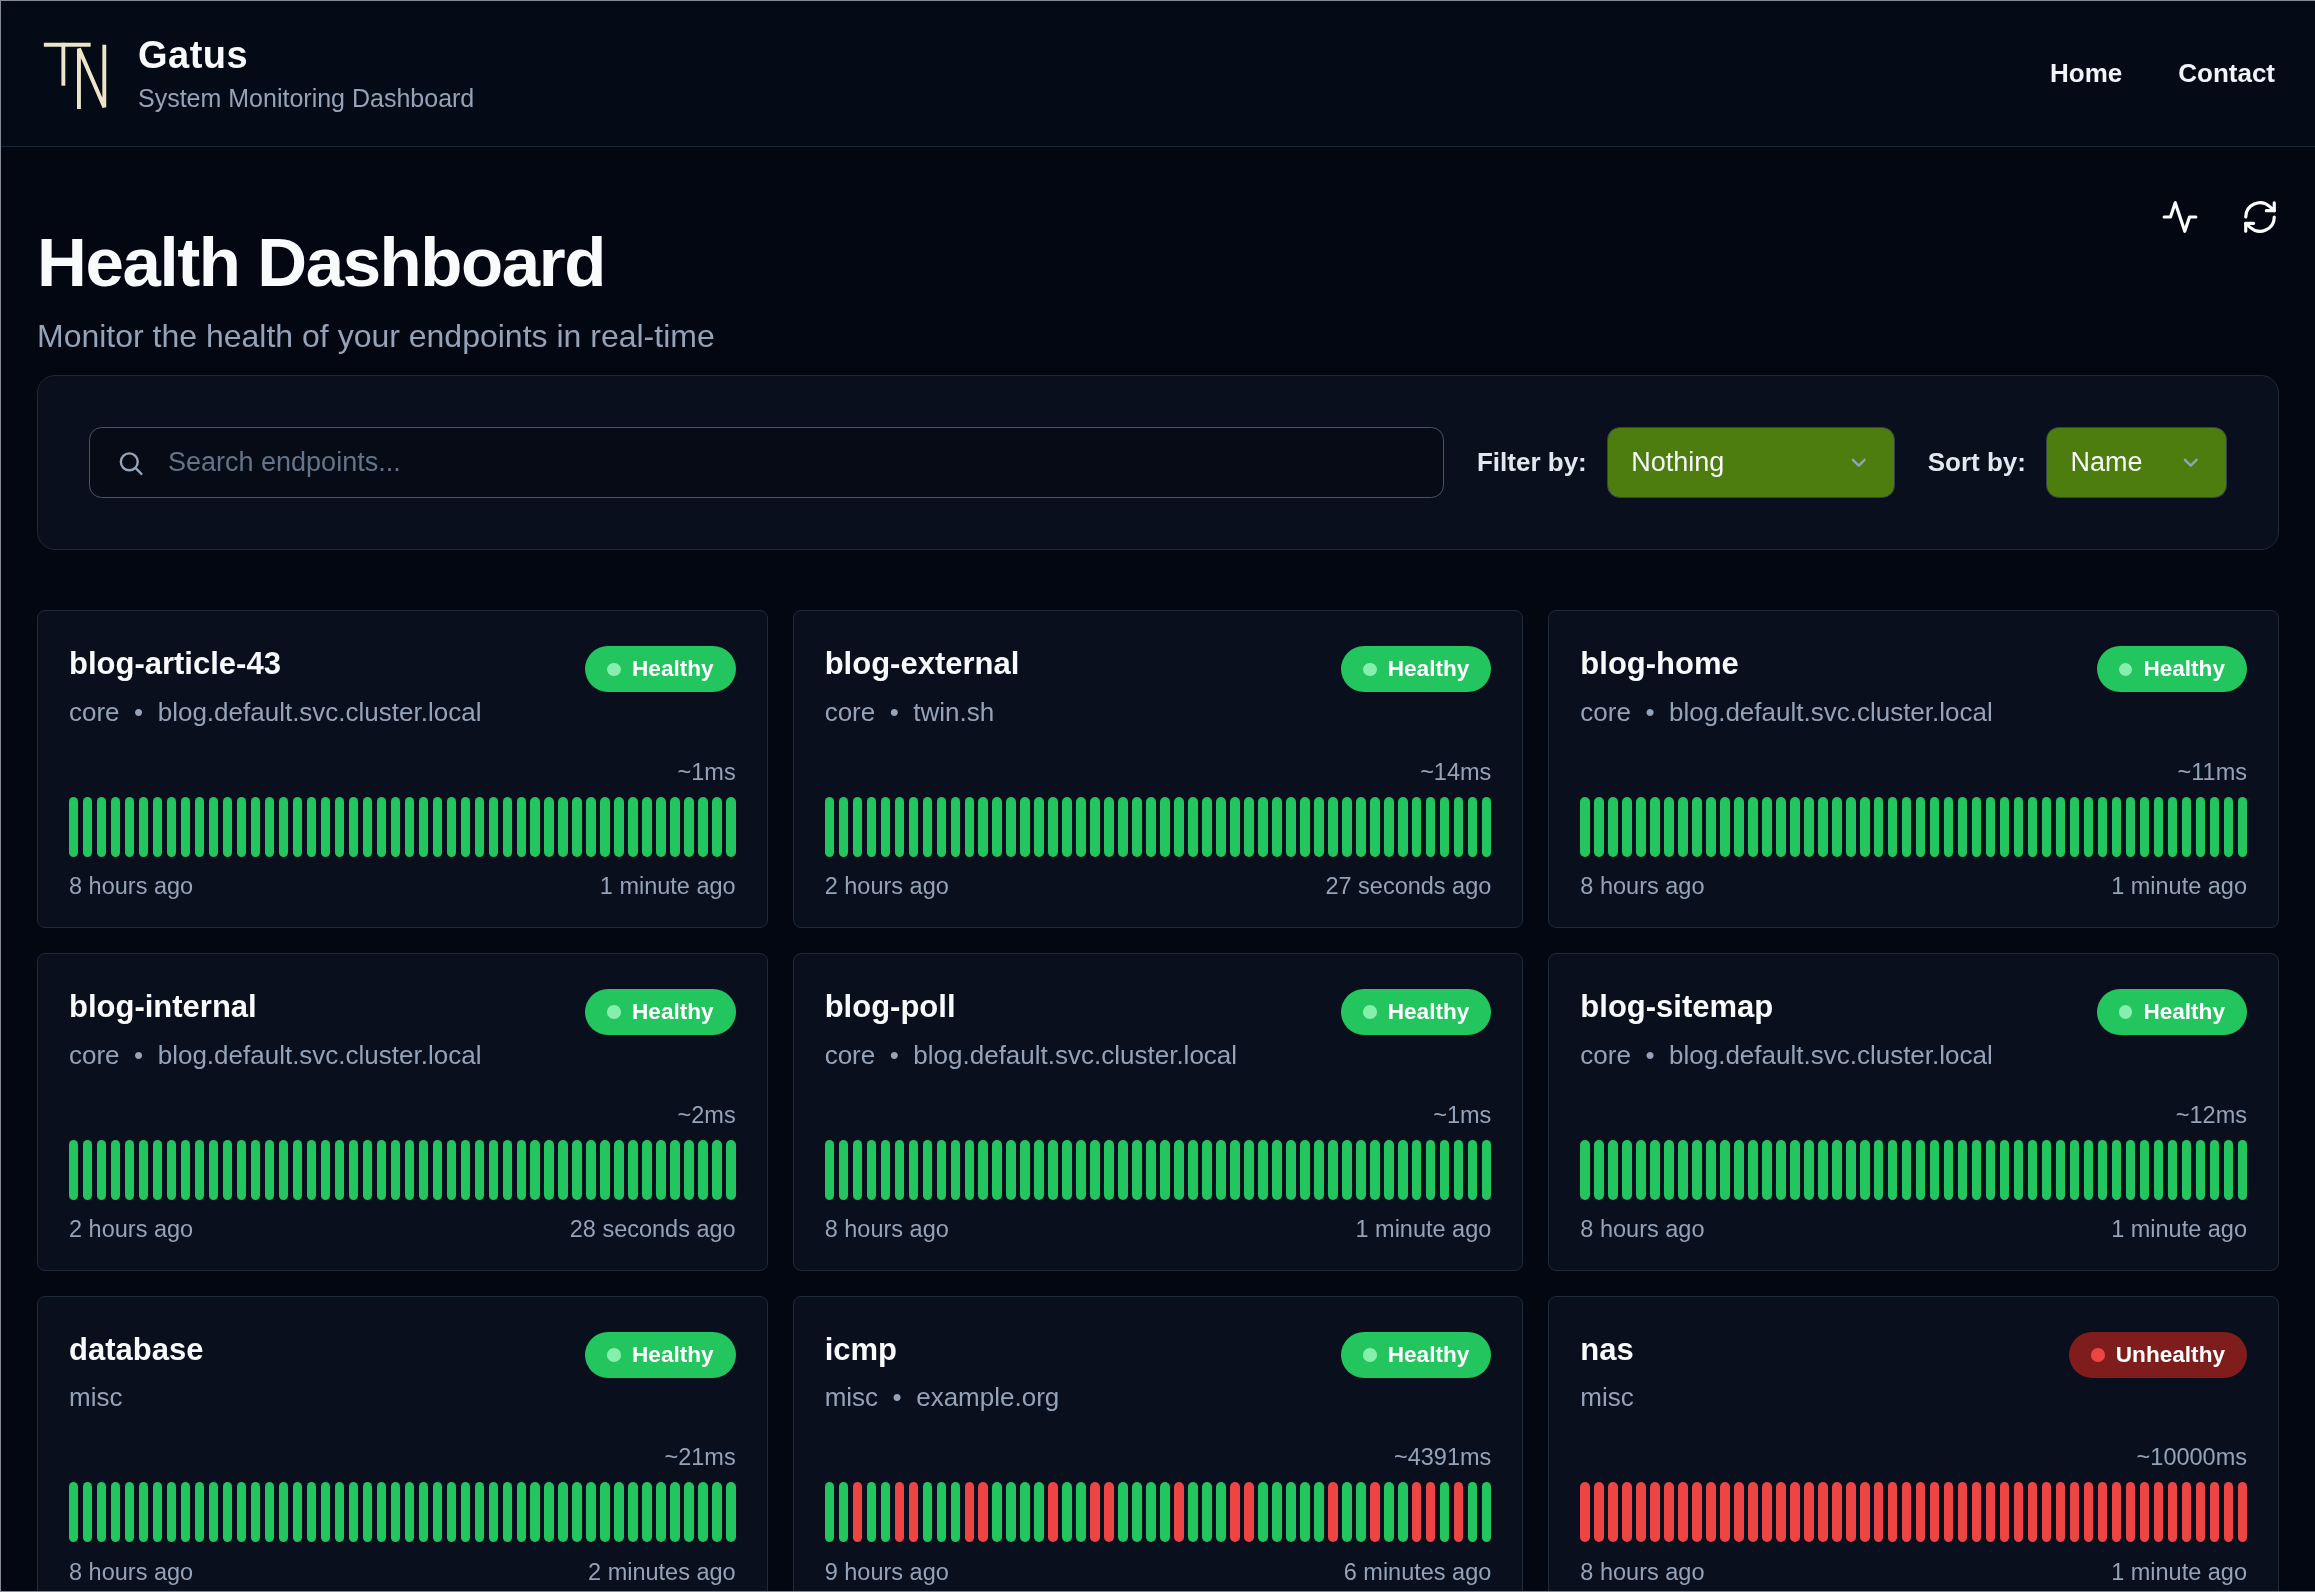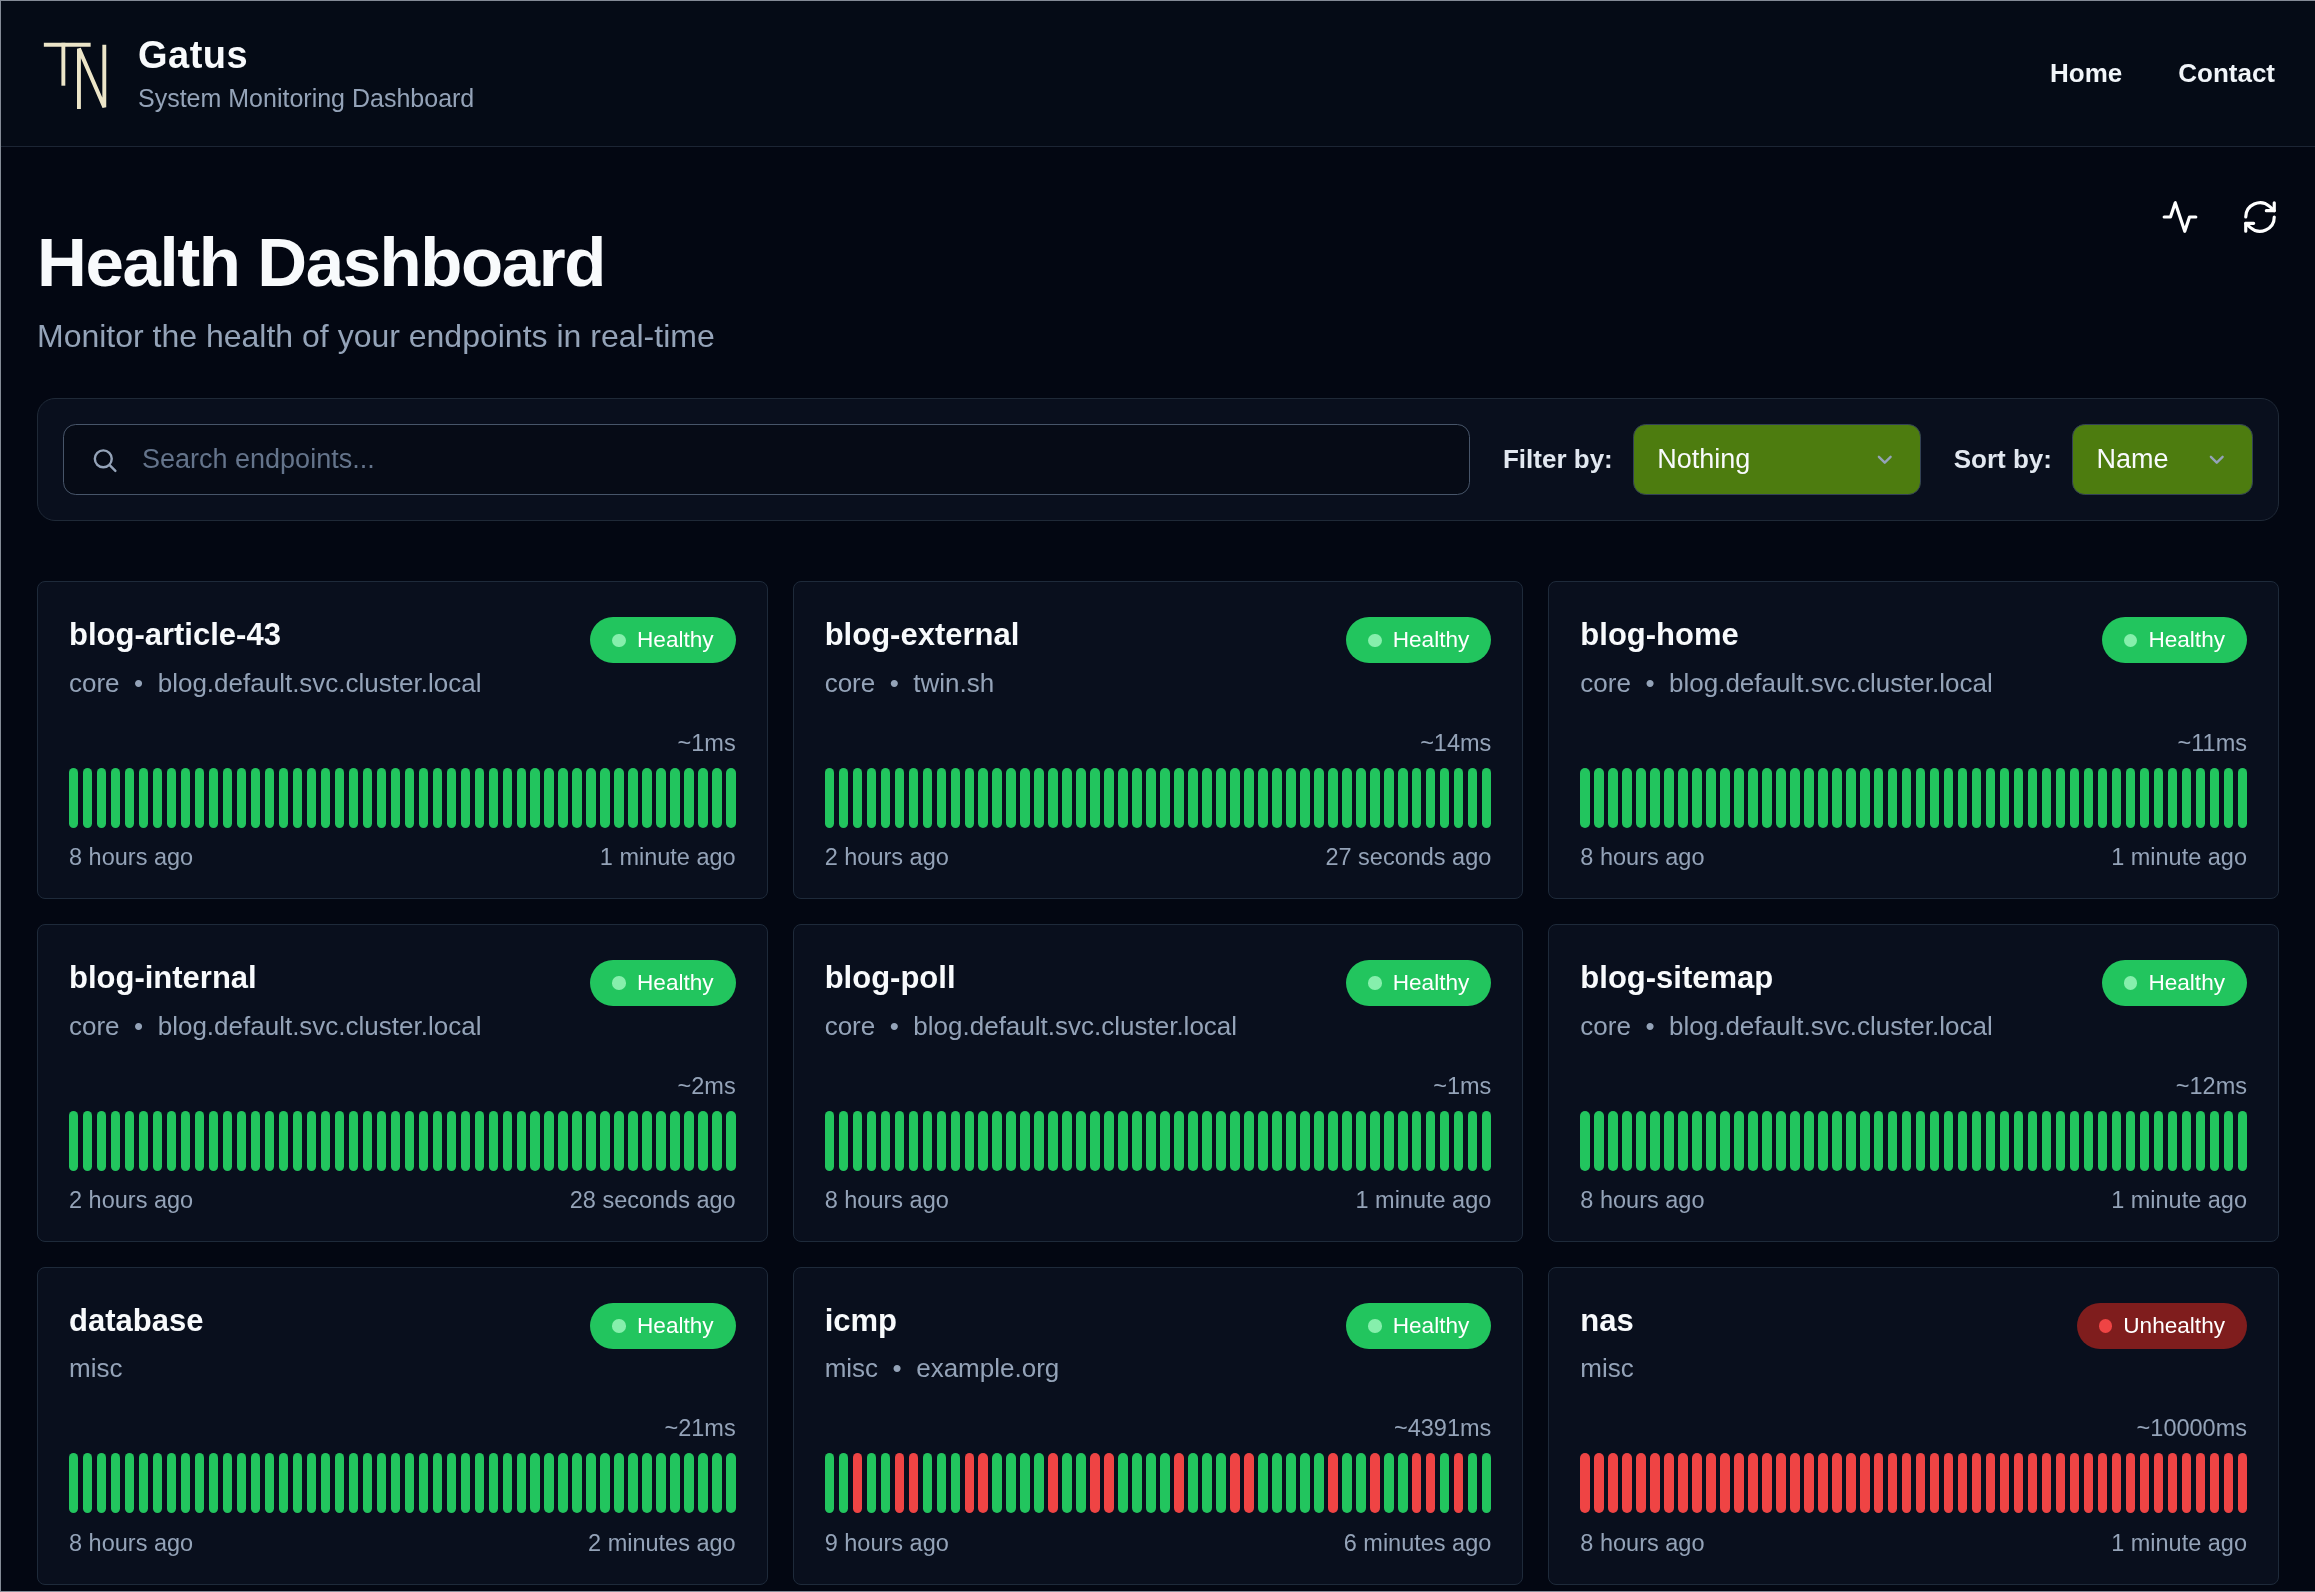--- a/index.html
+++ b/index.html
@@ -33,25 +33,25 @@
   main { padding: 0 36px; }
   .page-head { margin-top: 76px; display: flex; justify-content: space-between; align-items: flex-start; }
   h1 { font-size: 69px; font-weight: 800; letter-spacing: -1.4px; }
   .page-subtitle { font-size: 32px; color: #94a3b8; margin-top: 16.3px; }
   .head-icons { display: flex; gap: 42px; align-items: center; margin-top: -25px; }
   .head-icon { width: 38px; height: 38px; cursor: pointer; }
   .head-icon svg { width: 100%; height: 100%; stroke: #ffffff; fill: none; stroke-width: 2; stroke-linecap: round; stroke-linejoin: round; }
 
   
   .toolbar {
-    margin-top: 43px;
+    margin-top: 20px;
     background: #090f1d;
     border: 0.9px solid #1f2937;
     border-radius: 18px;
-    padding: 25px;
+    padding: 51px;
     display: flex;
     align-items: center;
     gap: 33px;
   }
   .search-box { flex: 1; position: relative; }
   .search-box svg {
     position: absolute; left: 27px; top: 50%; transform: translateY(-50%);
     width: 29px; height: 29px; stroke: #94a3b8; fill: none; stroke-width: 2; stroke-linecap: round;
   }
   .search-box input {
@@ -101,21 +101,21 @@
     flex-direction: column;
     cursor: pointer;
   }
   .card-top { display: flex; justify-content: space-between; align-items: flex-start; }
   .card-title { font-size: 31px; font-weight: 700; }
   .card-meta { margin-top: 14.5px; display: flex; align-items: center; gap: 14.5px; font-size: 26px; color: #94a3b8; }
   .badge {
     display: inline-flex; align-items: center; gap: 11px;
     border-radius: 904px;
     padding: 10px 22px;
-    font-size: 22.6px; font-weight: 400; color: #ffffff;
+    font-size: 22.6px; font-weight: 700; color: #ffffff;
     flex: none;
   }
   .badge.healthy { background: var(--healthy-badge-bg); }
   .badge.unhealthy { background: var(--unhealthy-badge-bg); }
   .badge-dot { width: 13.6px; height: 13.6px; border-radius: 50%; }
   .badge.healthy .badge-dot { background: #86efac; }
   .badge.unhealthy .badge-dot { background: #ef4444; }
 
   .latency { margin-top: 31px; text-align: right; font-size: 23.5px; color: #94a3b8; }
   .bars { margin-top: 11px; display: flex; gap: 4.5px; height: 60px; }

